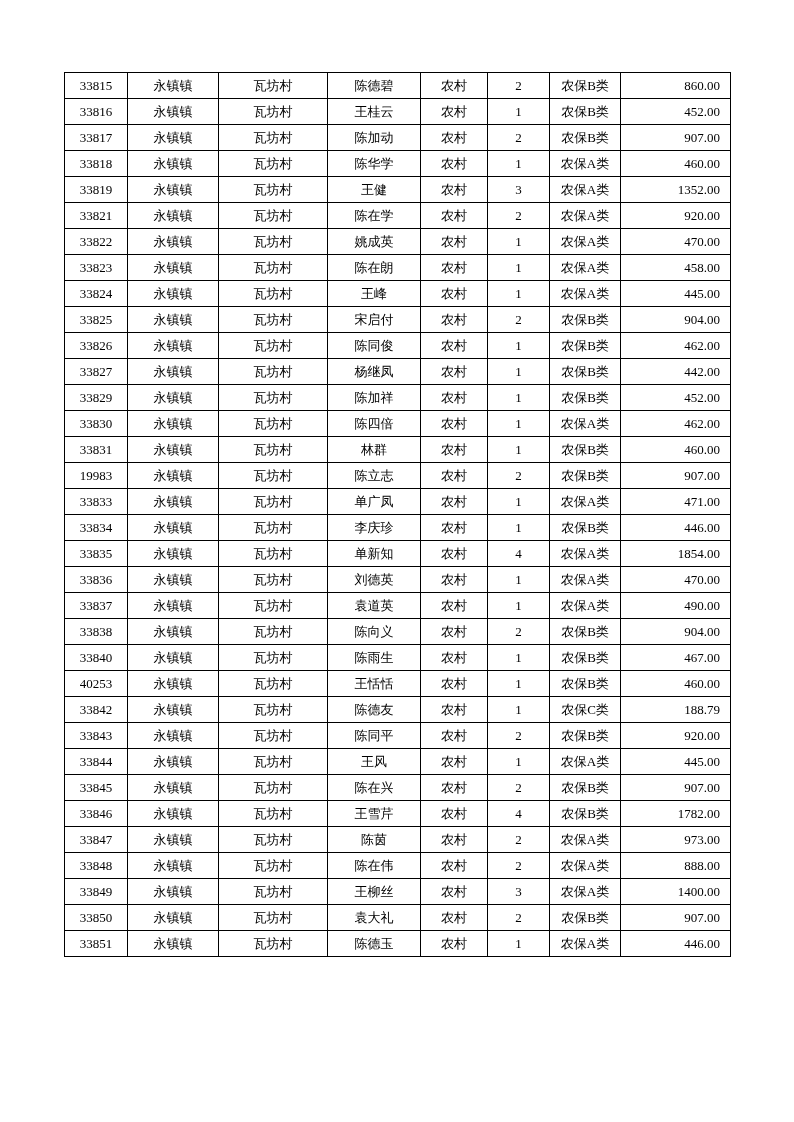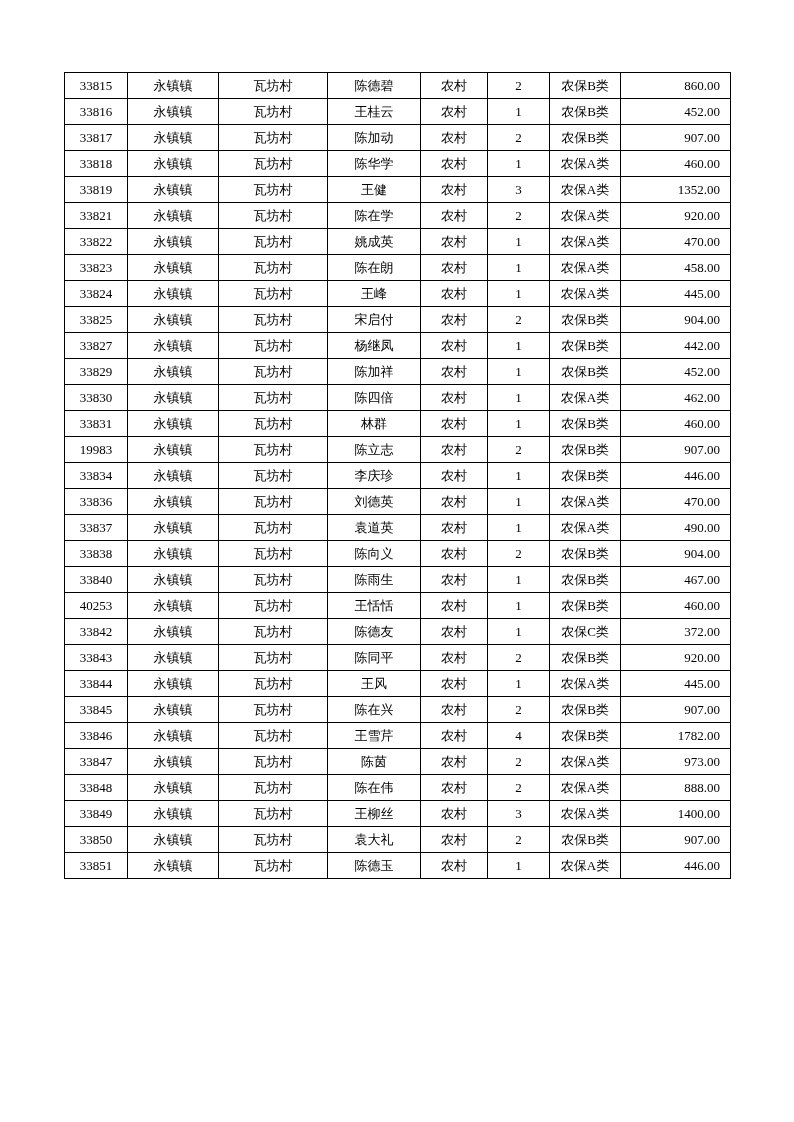--- a/index.html
+++ b/index.html
@@ -153,20 +153,30 @@
           <td>33825</td>
           <td>永镇镇</td>
           <td>瓦坊村</td>
           <td>宋启付</td>
           <td>农村</td>
           <td>2</td>
           <td>农保B类</td>
           <td class="amount">904.00</td>
         </tr>
         <tr>
+          <td>33826</td>
+          <td>永镇镇</td>
+          <td>瓦坊村</td>
+          <td>陈同俊</td>
+          <td>农村</td>
+          <td>1</td>
+          <td>农保B类</td>
+          <td class="amount">462.00</td>
+        </tr>
+        <tr>
           <td>33827</td>
           <td>永镇镇</td>
           <td>瓦坊村</td>
           <td>杨继凤</td>
           <td>农村</td>
           <td>1</td>
           <td>农保B类</td>
           <td class="amount">442.00</td>
         </tr>
         <tr>
@@ -203,30 +213,50 @@
           <td>19983</td>
           <td>永镇镇</td>
           <td>瓦坊村</td>
           <td>陈立志</td>
           <td>农村</td>
           <td>2</td>
           <td>农保B类</td>
           <td class="amount">907.00</td>
         </tr>
         <tr>
+          <td>33833</td>
+          <td>永镇镇</td>
+          <td>瓦坊村</td>
+          <td>单广凤</td>
+          <td>农村</td>
+          <td>1</td>
+          <td>农保A类</td>
+          <td class="amount">471.00</td>
+        </tr>
+        <tr>
           <td>33834</td>
           <td>永镇镇</td>
           <td>瓦坊村</td>
           <td>李庆珍</td>
           <td>农村</td>
           <td>1</td>
           <td>农保B类</td>
           <td class="amount">446.00</td>
         </tr>
         <tr>
+          <td>33835</td>
+          <td>永镇镇</td>
+          <td>瓦坊村</td>
+          <td>单新知</td>
+          <td>农村</td>
+          <td>4</td>
+          <td>农保A类</td>
+          <td class="amount">1854.00</td>
+        </tr>
+        <tr>
           <td>33836</td>
           <td>永镇镇</td>
           <td>瓦坊村</td>
           <td>刘德英</td>
           <td>农村</td>
           <td>1</td>
           <td>农保A类</td>
           <td class="amount">470.00</td>
         </tr>
         <tr>
@@ -270,21 +300,21 @@
           <td class="amount">460.00</td>
         </tr>
         <tr>
           <td>33842</td>
           <td>永镇镇</td>
           <td>瓦坊村</td>
           <td>陈德友</td>
           <td>农村</td>
           <td>1</td>
           <td>农保C类</td>
-          <td class="amount">372.00</td>
+          <td class="amount">188.79</td>
         </tr>
         <tr>
           <td>33843</td>
           <td>永镇镇</td>
           <td>瓦坊村</td>
           <td>陈同平</td>
           <td>农村</td>
           <td>2</td>
           <td>农保B类</td>
           <td class="amount">920.00</td>

